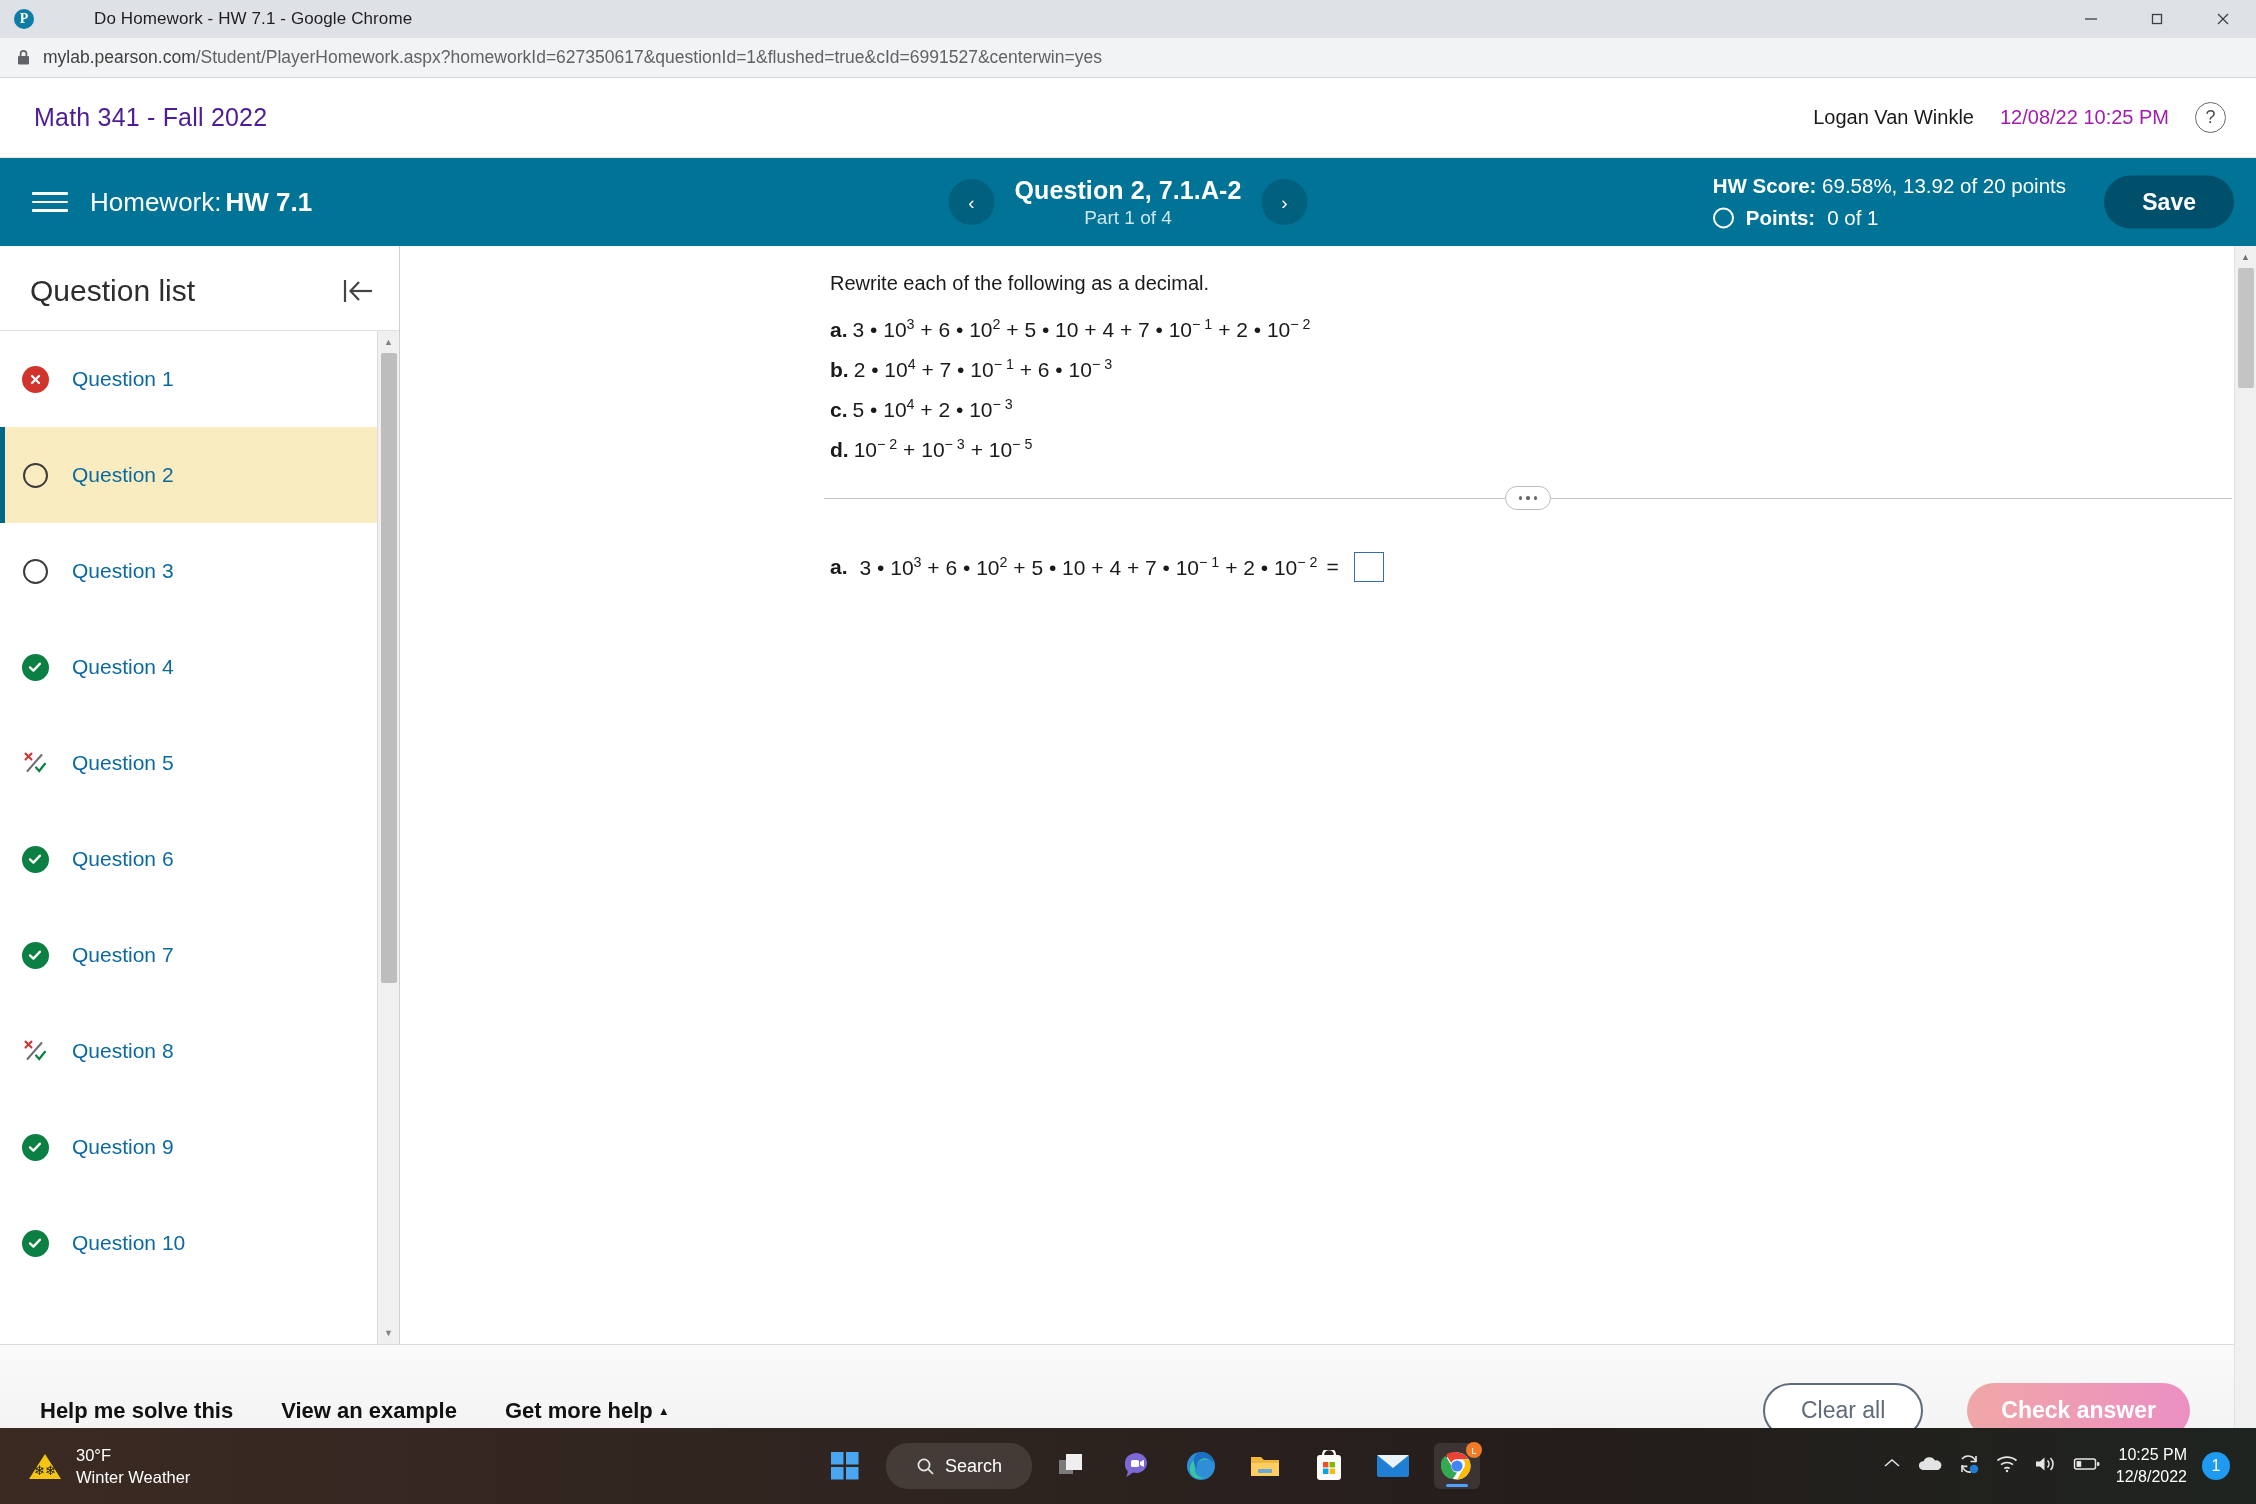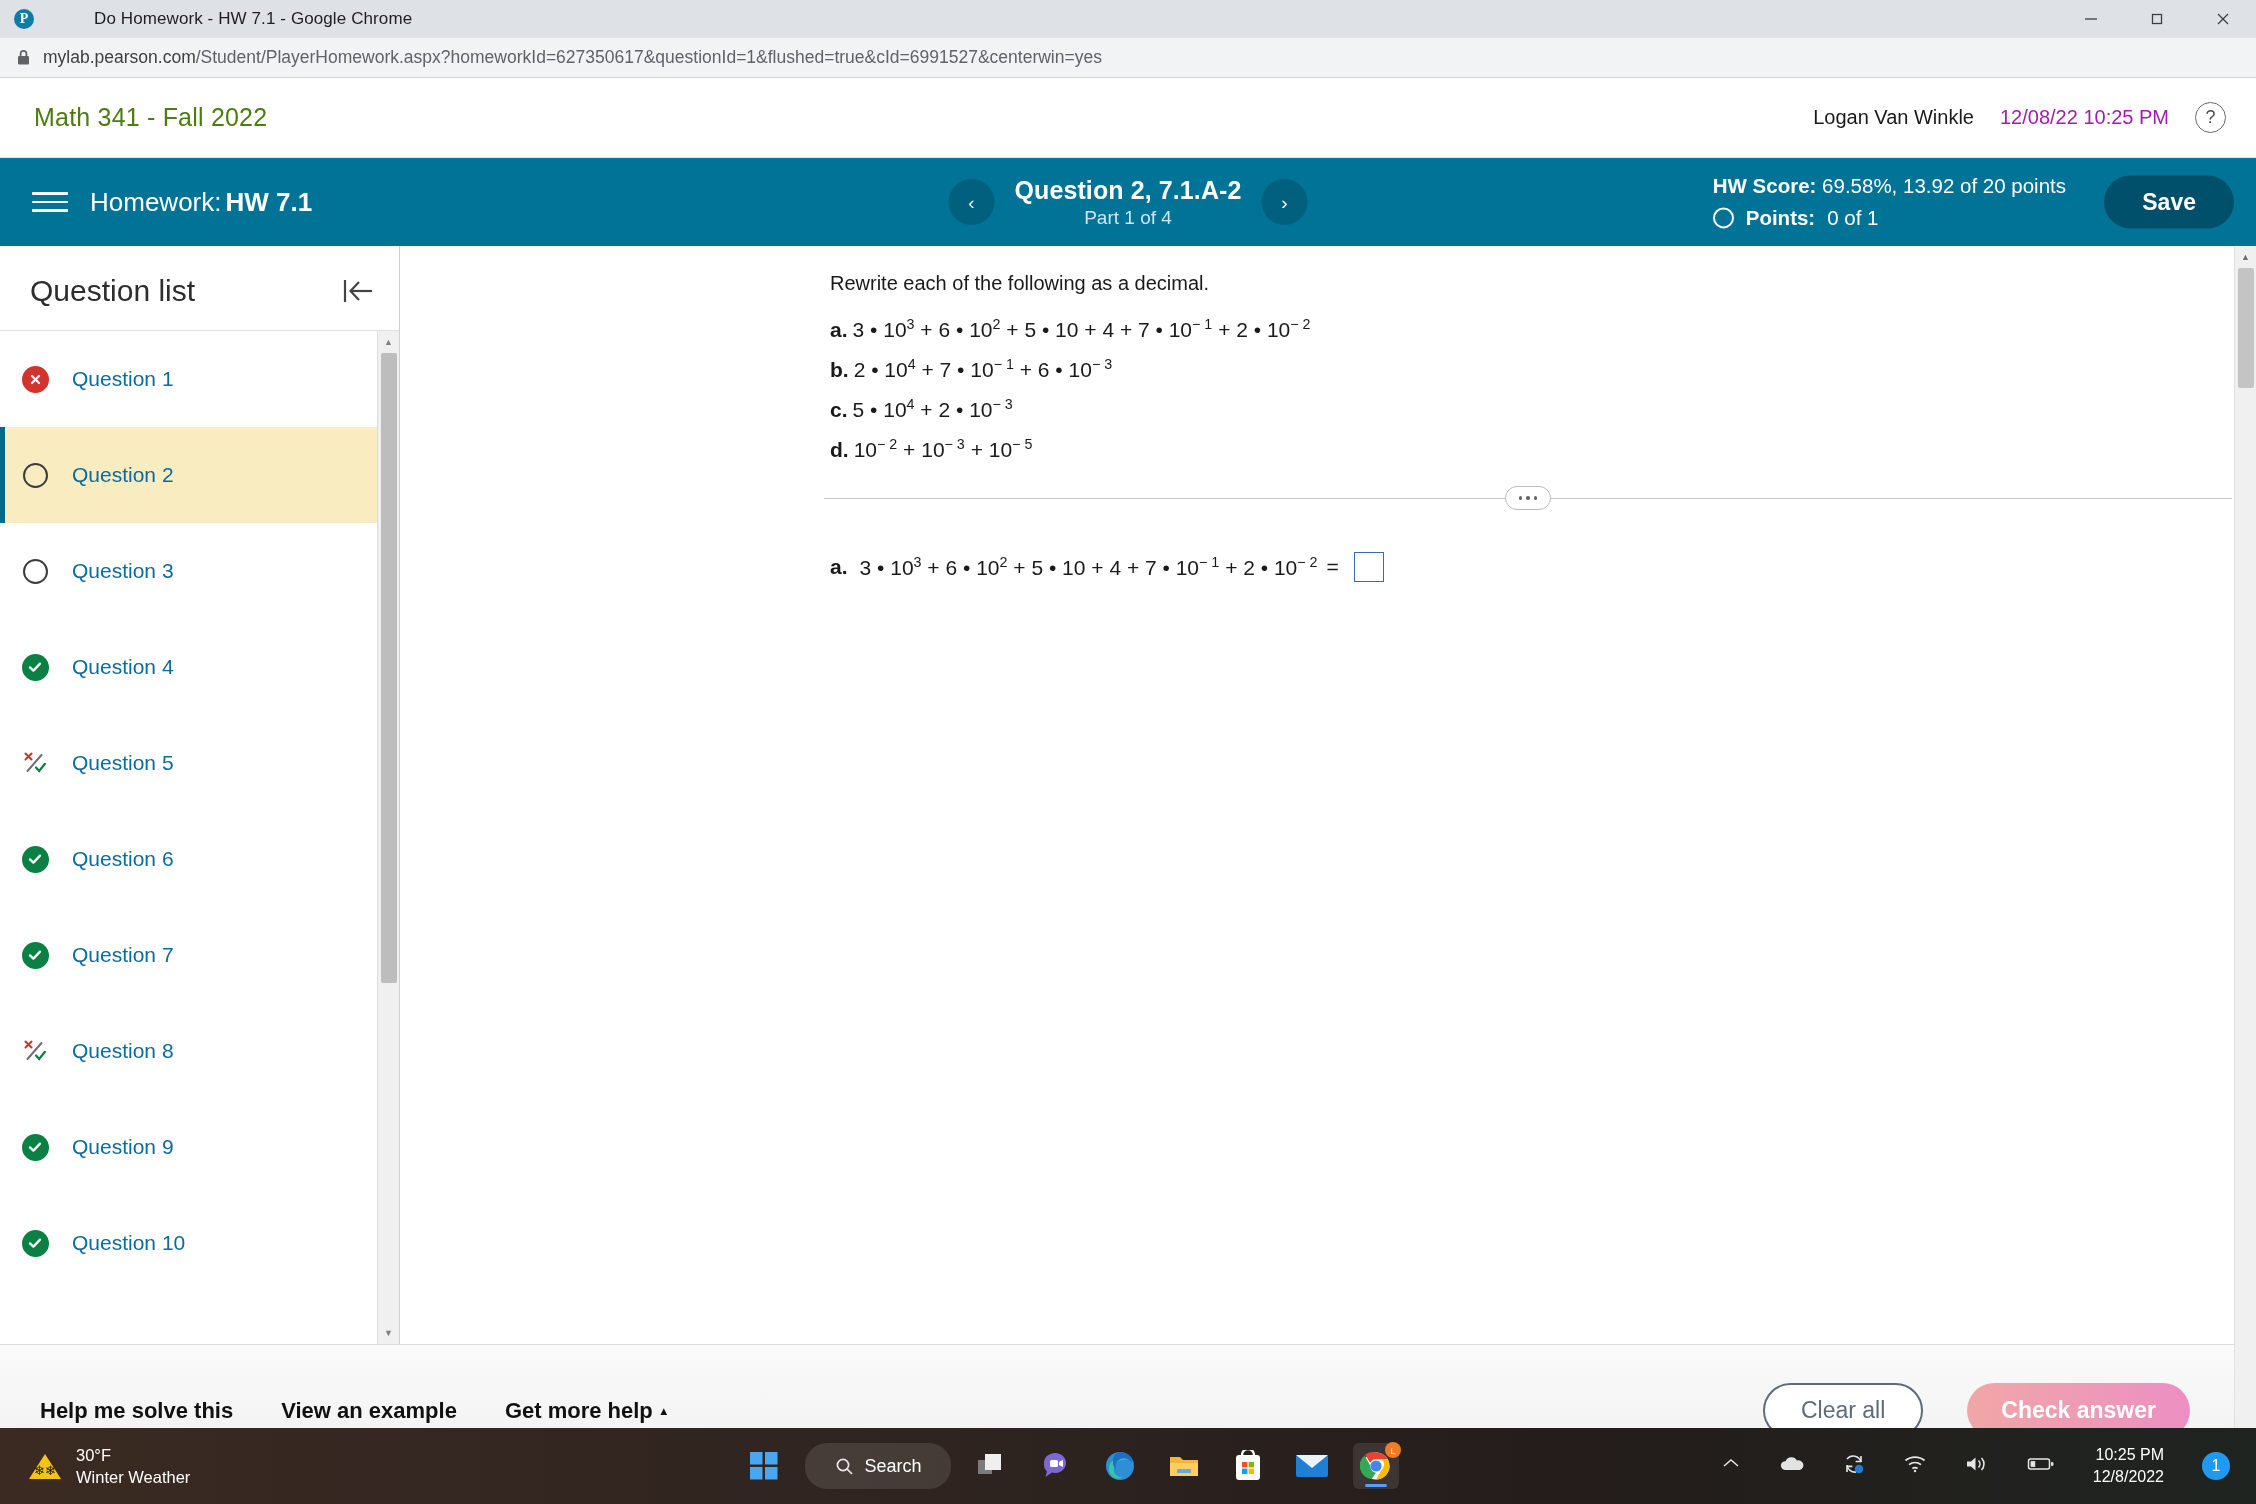--- a/index.html
+++ b/index.html
@@ -54,21 +54,21 @@
     background: #fff; overflow: hidden;
   }
 
   
   .mylab-top {
     height: 80px; background: #fff;
     display: flex; align-items: center; justify-content: space-between;
     padding: 0 30px 0 34px;
     border-bottom: 1px solid #e6e6e6;
   }
-  .course-title { font-size: 25px; color: #4d7c0f; letter-spacing: .2px; }
+  .course-title { font-size: 25px; color: #4c1d95; letter-spacing: .2px; }
   .top-right { display: flex; align-items: center; gap: 26px; }
   .user-name { font-size: 20px; color: #1a1a1a; }
   .top-datetime { font-size: 20px; color: #a21caf; }
   .help-circle {
     width: 31px; height: 31px; border-radius: 50%;
     border: 1.6px solid #6a6a6a; color: #4a4a4a;
     display: flex; align-items: center; justify-content: center;
     font-size: 18px;
   }
 
@@ -246,21 +246,21 @@
   .tb-search {
     display:flex; align-items:center; gap: 10px;
     background: rgba(255,255,255,.11); border-radius: 22px;
     height: 46px; padding: 0 30px; font-size: 18px;
   }
   .tb-active { background: rgba(255,255,255,.10); border-radius: 6px; }
   .tb-active::after {
     content:""; position:absolute; bottom: 2px; left: 50%; transform: translateX(-50%);
     width: 22px; height: 3.5px; background: #4fa3ff; border-radius: 2px;
   }
-  .tb-right { display: flex; align-items: center; gap: 38px; padding-right: 26px; }
+  .tb-right { display: flex; align-items: center; gap: 15px; padding-right: 26px; }
   .tb-clock { font-size: 16px; line-height: 1.38; text-align: right; }
   .tb-badge {
     width: 28px; height: 28px; border-radius: 50%; background: #1e9bf0;
     display:flex; align-items:center; justify-content:center; font-size: 16px; color:#fff;
   }
 </style>
 </head>
 <body>
 
 <div class="chrome-titlebar">

